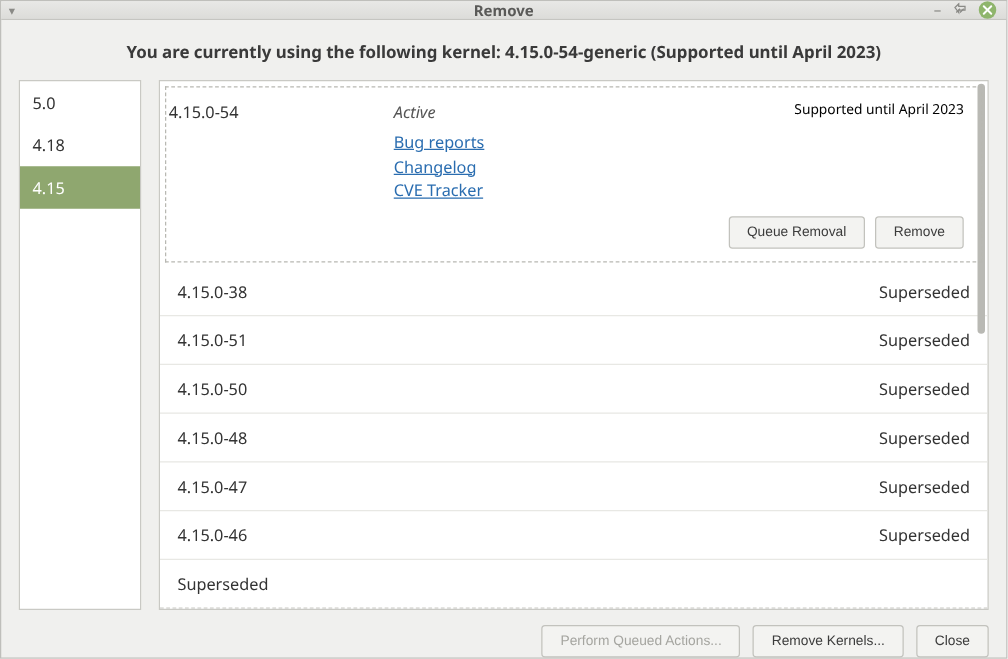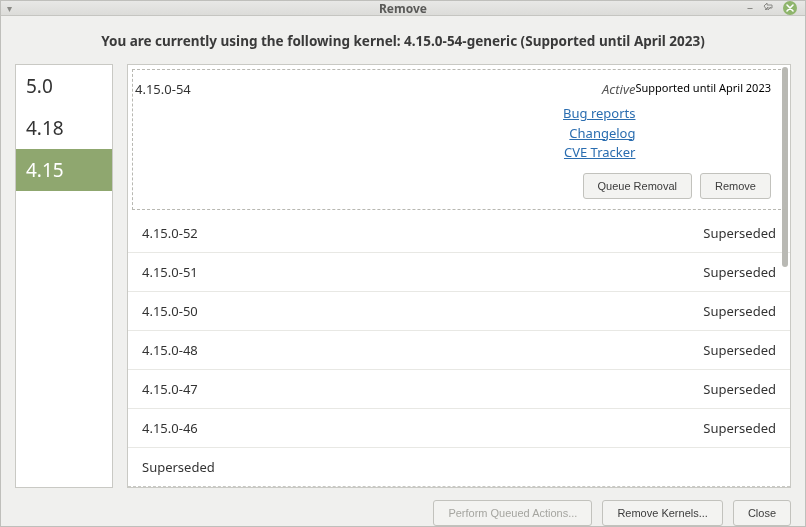--- a/index.html
+++ b/index.html
@@ -71,21 +71,21 @@
   .panes { flex:1; display:flex; gap:14px; min-height:0;}
   .sidebar {
     width: 98px;
     background:#ffffff;
     border:1px solid #c9c9c4;
     display:flex; flex-direction:column;
     overflow:hidden;
   }
   .side-item {
     padding:8px 10px;
-    font-size:19px;
+    font-size:13px;
     color:#333;
     cursor:pointer;
   }
   .side-item.active {
     background:#8fa76f;
     color:#ffffff;
   }
 
   .main {
     flex:1;
@@ -104,21 +104,21 @@
   }
 
   .featured {
     margin:4px;
     padding:10px 14px 10px 2px;
     border:1px dashed #b8b8b2;
     position:relative;
   }
   .feat-top { display:flex; align-items:flex-start;}
   .feat-version { font-size:13px; color:#333; flex:0 0 auto; width:180px;}
-  .feat-mid { flex:1; text-align:right;}
+  .feat-mid { flex:1; text-align:left;}
   .feat-status { font-style:italic; color:#555; margin-bottom:6px; display:block;}
   .feat-link { display:block; color:#2a6db0; text-decoration:underline; line-height:1.5; cursor:pointer;}
   .feat-support { font-size:11px; color:#000000; flex:0 0 auto;}
   .feat-buttons { display:flex; justify-content:flex-end; gap:8px; margin-top:10px;}
   .btn {
     background:#f3f3f1;
     border:1px solid #c2c2bd;
     border-radius:3px;
     padding:6px 14px;
     font-size:11px;
@@ -194,21 +194,21 @@
             <div class="feat-support">Supported until April 2023</div>
           </div>
           <div class="feat-buttons">
             <button class="btn">Queue Removal</button>
             <button class="btn">Remove</button>
           </div>
         </div>
 
         <div class="rows">
           <div class="krow">
-            <span class="ver">4.15.0-52</span>
+            <span class="ver">4.15.0-38</span>
             <span class="stat">Superseded</span>
           </div>
           <div class="krow">
             <span class="ver">4.15.0-51</span>
             <span class="stat">Superseded</span>
           </div>
           <div class="krow">
             <span class="ver">4.15.0-50</span>
             <span class="stat">Superseded</span>
           </div>

